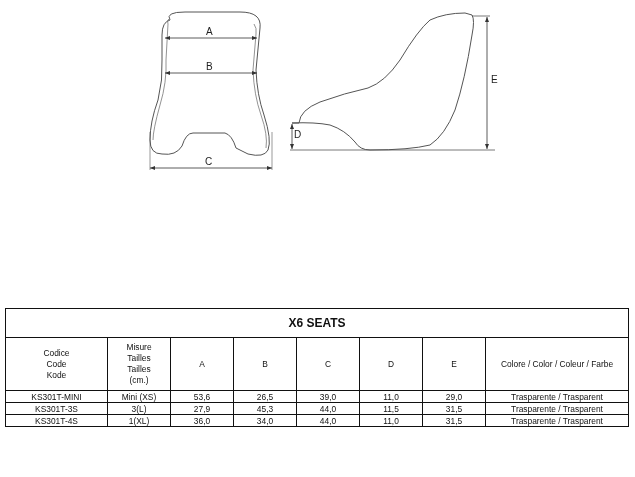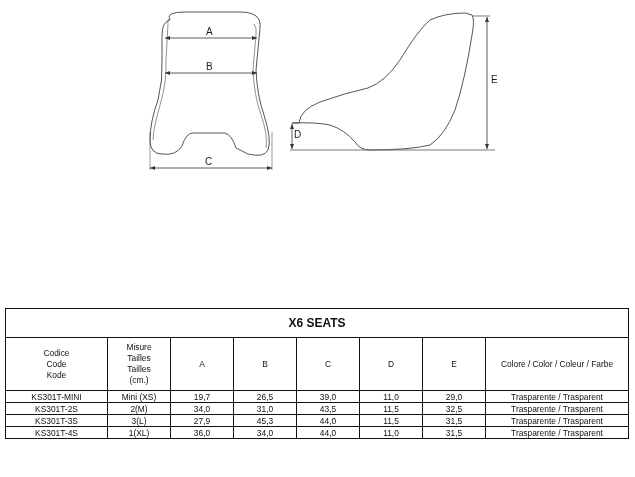--- a/index.html
+++ b/index.html
@@ -94,35 +94,25 @@
     <th>A</th>
     <th>B</th>
     <th>C</th>
     <th>D</th>
     <th>E</th>
     <th>Colore / Color / Coleur / Farbe</th>
   </tr>
   <tr class="data-row">
     <td class="code">KS301T-MINI</td>
     <td>Mini (XS)</td>
-    <td>19,7</td>
+    <td>53,6</td>
     <td>26,5</td>
     <td>39,0</td>
     <td>11,0</td>
     <td>29,0</td>
-    <td>Trasparente / Trasparent</td>
-  </tr>
-  <tr class="data-row">
-    <td class="code">KS301T-2S</td>
-    <td>2(M)</td>
-    <td>34,0</td>
-    <td>31,0</td>
-    <td>43,5</td>
-    <td>11,5</td>
-    <td>32,5</td>
     <td>Trasparente / Trasparent</td>
   </tr>
   <tr class="data-row">
     <td class="code">KS301T-3S</td>
     <td>3(L)</td>
     <td>27,9</td>
     <td>45,3</td>
     <td>44,0</td>
     <td>11,5</td>
     <td>31,5</td>

